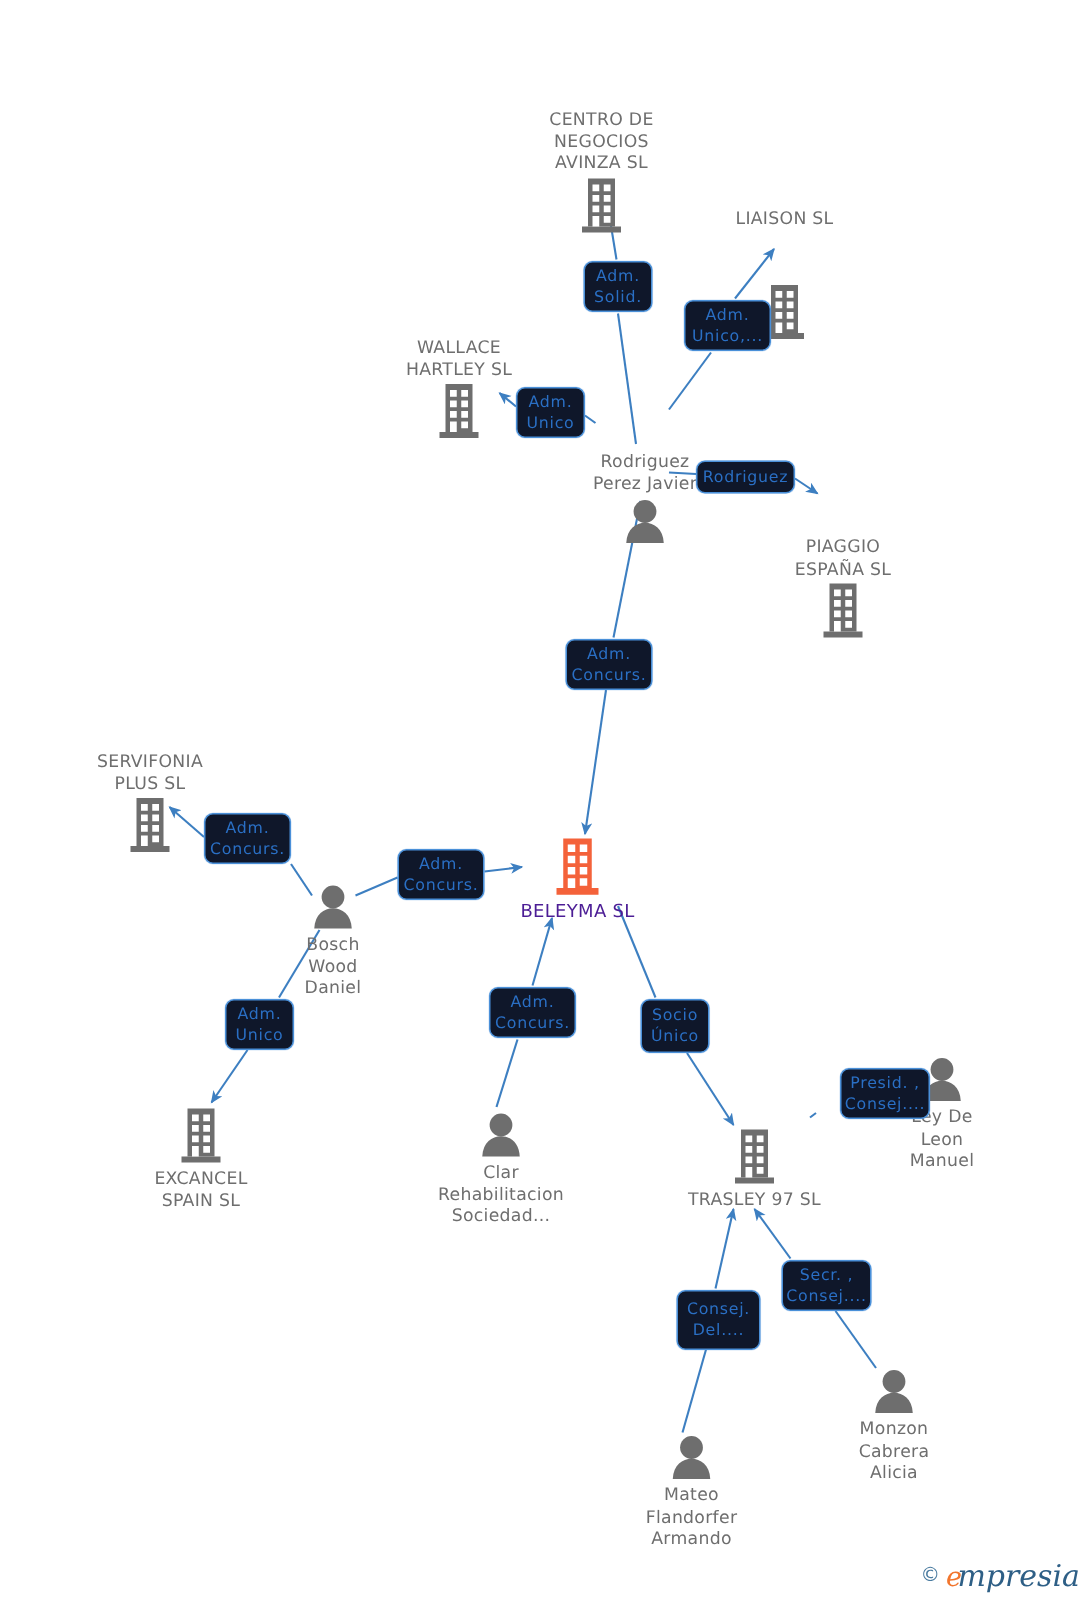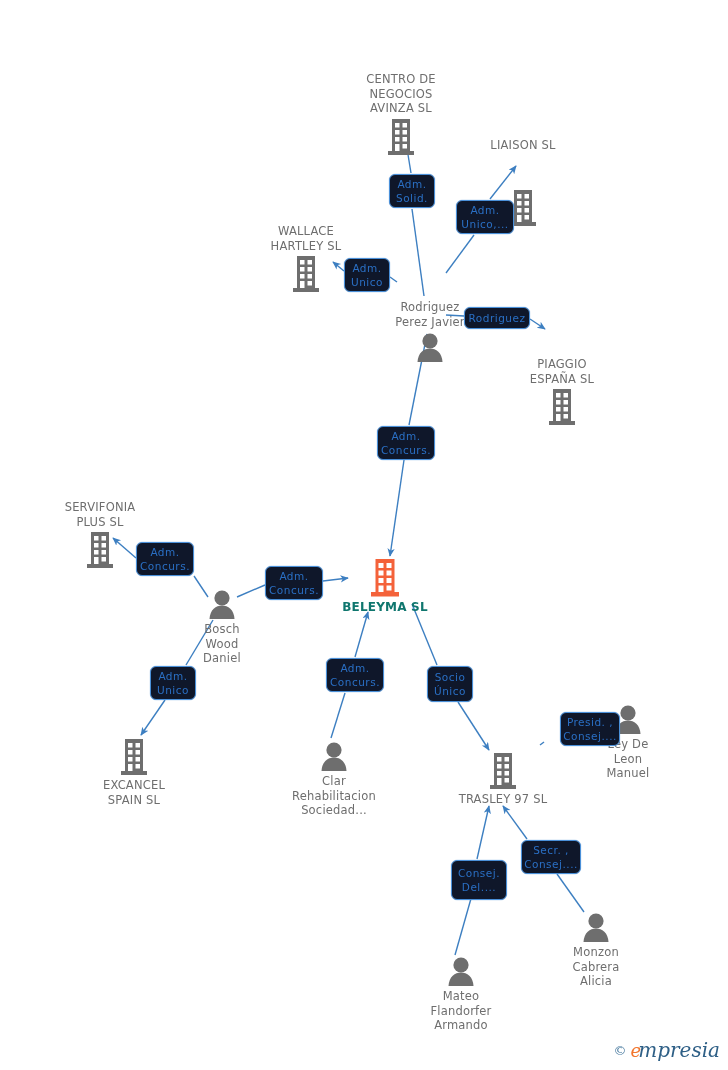--- a/index.html
+++ b/index.html
@@ -281,21 +281,21 @@
             <rect x="16.5" y="5" width="5" height="5"></rect>
           <rect x="8.5" y="12.5" width="5" height="5"></rect>
             <rect x="16.5" y="12.5" width="5" height="5"></rect>
           <rect x="8.5" y="20" width="5" height="5"></rect>
             <rect x="16.5" y="20" width="5" height="5"></rect>
           <rect x="8.5" y="27.5" width="5" height="6.5"></rect>
             <rect x="16.5" y="27.5" width="5" height="5"></rect>
         </g>
       </svg>
     </span>
-    <span class="node-label" style="font-weight:700; color:#0f766e; font-size:12px;">BELEYMA SL</span>
+    <span class="node-label" style="font-weight:400; color:#4c1d95; font-size:12px;">BELEYMA SL</span>
   </div>
 
   <div class="node" id="n-bosch" style="left:222px; top:588px;align-items:center;">
     <span class="ico">
       <svg width="30" height="32" viewBox="0 0 30 32">
         <circle cx="15" cy="10" r="7.6" fill="#6e6e6e"></circle>
         <path d="M2.5,31 C3,21.5 9,17.5 15,17.5 C21,17.5 27,21.5 27.5,31 Z" fill="#6e6e6e"></path>
       </svg>
     </span>
     <span class="node-label">Bosch

